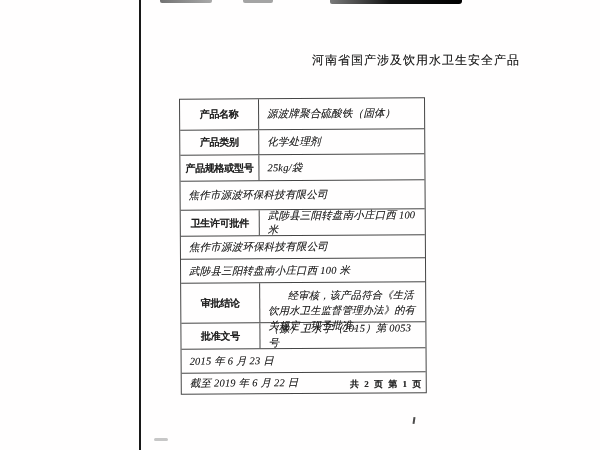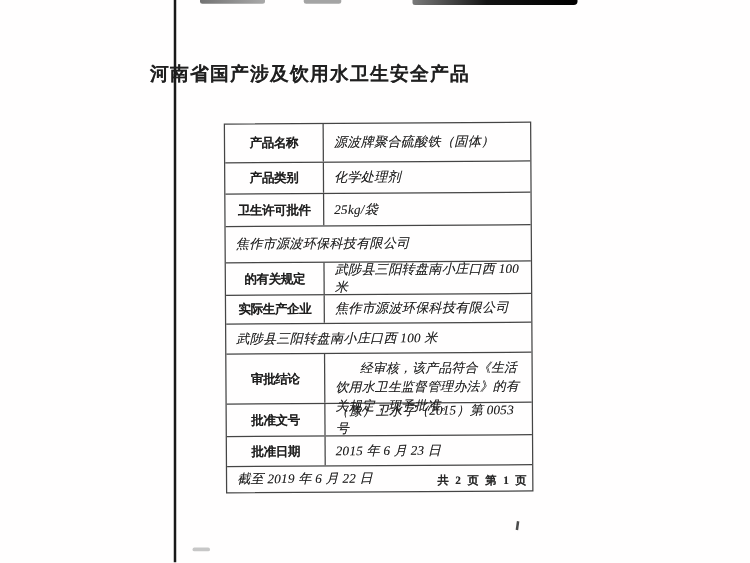--- a/index.html
+++ b/index.html
@@ -40,23 +40,23 @@
     width: 2px; height: 7px; background: #4c4c4c;
     transform: rotate(8deg);
   }
   .dash-mark {
     position: absolute; left: 154px; top: 438px;
     width: 14px; height: 3px; background: #c7c7c7; border-radius: 2px;
   }
   
   .doc-title {
     position: absolute; left: 120px; top: 50px; width: 400px;
-    text-align: left;
-    font-weight: 700;
-    font-size: 15px;
+    text-align: right;
+    font-weight: 400;
+    font-size: 12px;
     letter-spacing: 1px;
     line-height: 21px;
     color: var(--ink);
     text-shadow: 0 0 0.4px rgba(0,0,0,.5);
   }
   .doc-title .line2 { position: relative; left: -13px; }
   
   .license-table {
     position: absolute; left: 179px; top: 98px; width: 246px;
     border: 1px solid var(--table-line);
@@ -131,54 +131,52 @@
       <div class="tlabel">产品名称</div>
       <div class="tvalue">源波牌聚合硫酸铁（固体）</div>
     </div>
 
     <div class="trow" style="height: 25px;">
       <div class="tlabel">产品类别</div>
       <div class="tvalue">化学处理剂</div>
     </div>
 
     <div class="trow" style="height: 26px;">
-      <div class="tlabel">卫生许可批件</div>
+      <div class="tlabel">产品规格或型号</div>
       <div class="tvalue">25kg/袋</div>
     </div>
 
     <div class="trow" style="height: 29px;">
       <div class="tvalue">焦作市源波环保科技有限公司</div>
     </div>
 
     <div class="trow" style="height: 26px;">
-      <div class="tlabel">的有关规定</div>
+      <div class="tlabel">卫生许可批件</div>
       <div class="tvalue">武陟县三阳转盘南小庄口西 100 米</div>
     </div>
 
     <div class="trow" style="height: 23px;">
-      <div class="tlabel">实际生产企业</div>
       <div class="tvalue">焦作市源波环保科技有限公司</div>
     </div>
 
     <div class="trow" style="height: 24px;">
       <div class="tvalue">武陟县三阳转盘南小庄口西 100 米</div>
     </div>
 
     <div class="trow multiline" style="height: 40px;">
       <div class="tlabel">审批结论</div>
       <div class="tvalue">经审核，该产品符合《生活饮用水卫生监督管理办法》的有关规定，现予批准。</div>
     </div>
 
     <div class="trow" style="height: 26px;">
       <div class="tlabel">批准文号</div>
       <div class="tvalue">（豫）卫水字（2015）第 0053 号</div>
     </div>
 
     <div class="trow" style="height: 24px;">
-      <div class="tlabel">批准日期</div>
       <div class="tvalue">2015 年 6 月 23 日</div>
     </div>
 
     <div class="trow" style="height: 20px;">
       <div class="tvalue">截至 2019 年 6 月 22 日</div>
     </div>
   </div>
 
   <div class="page-footer">共 2 页 第 1 页</div>
 

